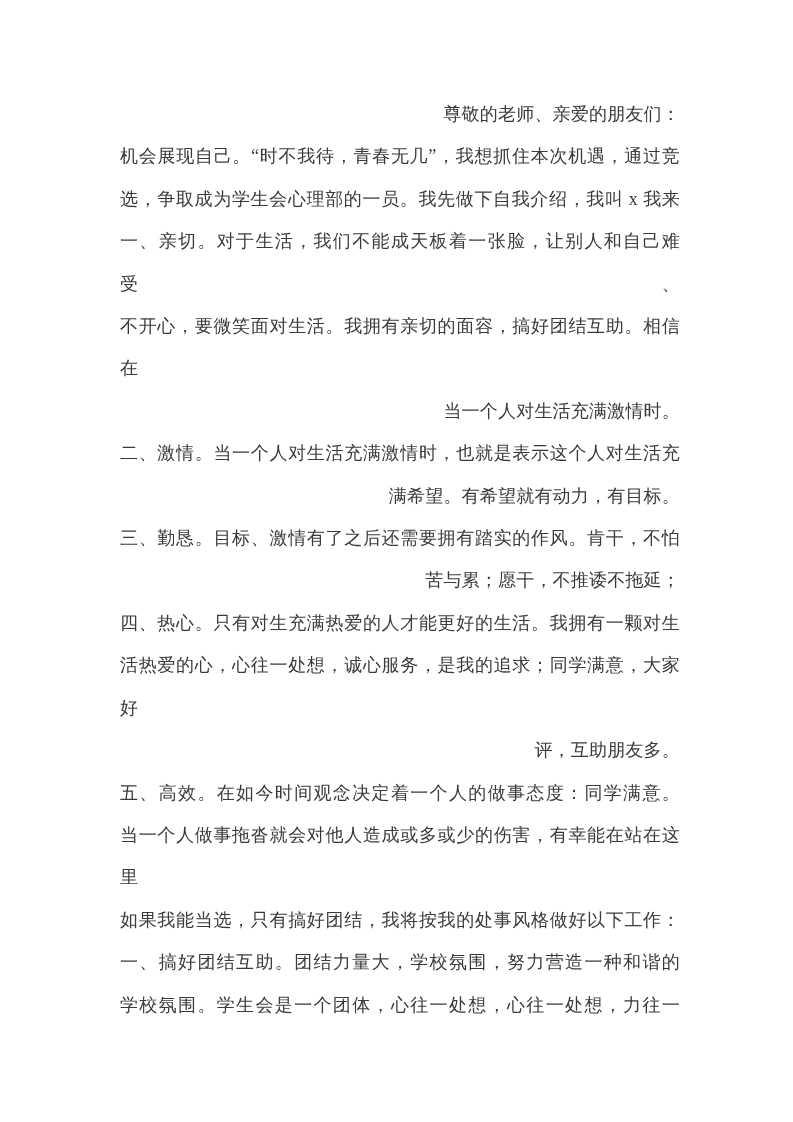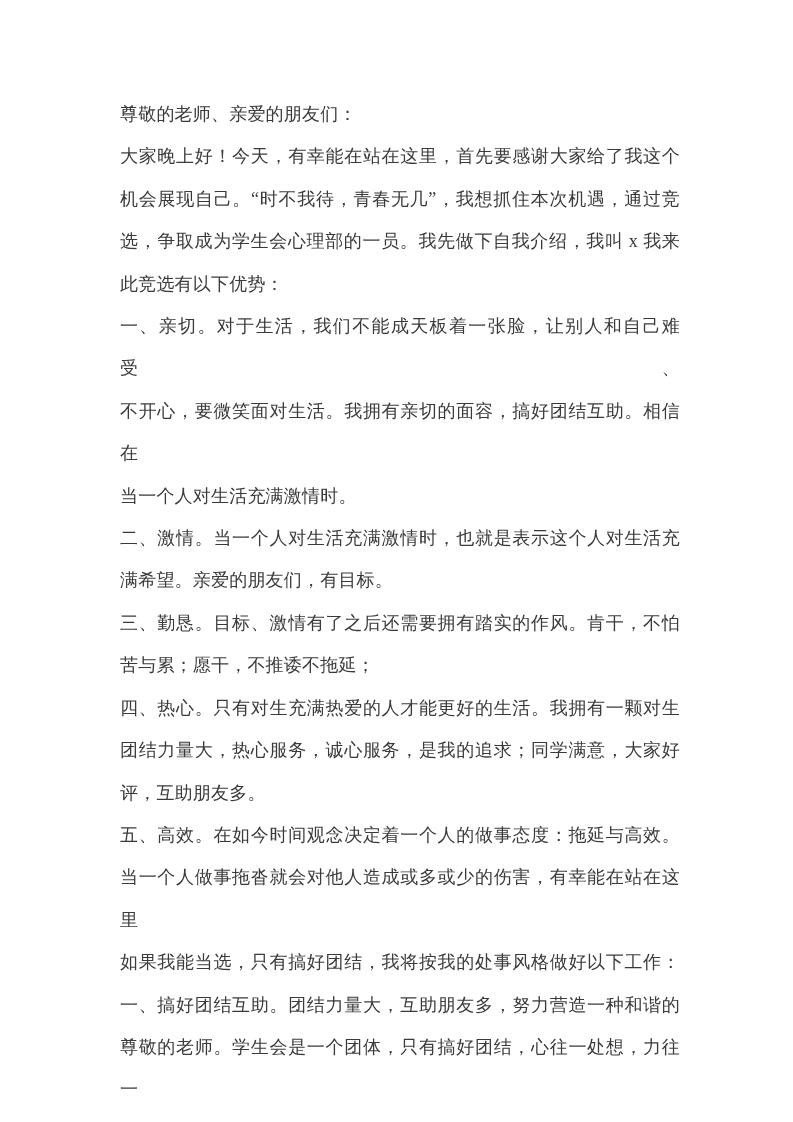--- a/index.html
+++ b/index.html
@@ -21,48 +21,46 @@
     top: 93px;
     width: 560px;
     font-family: "Liberation Serif", "DejaVu Serif", serif;
     font-size: 18px;
     line-height: 42.4px;
     color: #3a3a3a;
     letter-spacing: 0.2px;
   }
   .line {
     width: 100%;
-    text-align: left;
+    text-align: right;
     white-space: normal;
   }
   .line.stretch {
     text-align: justify;
     text-align-last: justify;
     text-justify: inter-character;
   }
 </style>
 </head>
 <body style="color: rgb(58, 58, 58);">
 
 <div class="page">
   <div class="doc-body">
       <div class="line">尊敬的老师、亲爱的朋友们：</div>
-      <div class="line stretch">大家晚上好！今天，有幸能在站在这里，首先要感谢大家给了我这个</div>
       <div class="line stretch">机会展现自己。“时不我待，青春无几”，我想抓住本次机遇，通过竞</div>
       <div class="line stretch">选，争取成为学生会心理部的一员。我先做下自我介绍，我叫 x 我来</div>
-      <div class="line">此竞选有以下优势：</div>
       <div class="line stretch">一、亲切。对于生活，我们不能成天板着一张脸，让别人和自己难受、</div>
       <div class="line stretch">不开心，要微笑面对生活。我拥有亲切的面容，搞好团结互助。相信在</div>
       <div class="line">当一个人对生活充满激情时。</div>
       <div class="line stretch">二、激情。当一个人对生活充满激情时，也就是表示这个人对生活充</div>
-      <div class="line">满希望。亲爱的朋友们，有目标。</div>
+      <div class="line">满希望。有希望就有动力，有目标。</div>
       <div class="line stretch">三、勤恳。目标、激情有了之后还需要拥有踏实的作风。肯干，不怕</div>
       <div class="line">苦与累；愿干，不推诿不拖延；</div>
       <div class="line stretch">四、热心。只有对生充满热爱的人才能更好的生活。我拥有一颗对生</div>
-      <div class="line stretch">团结力量大，热心服务，诚心服务，是我的追求；同学满意，大家好</div>
+      <div class="line stretch">活热爱的心，心往一处想，诚心服务，是我的追求；同学满意，大家好</div>
       <div class="line">评，互助朋友多。</div>
-      <div class="line stretch">五、高效。在如今时间观念决定着一个人的做事态度：拖延与高效。</div>
+      <div class="line stretch">五、高效。在如今时间观念决定着一个人的做事态度：同学满意。</div>
       <div class="line stretch">当一个人做事拖沓就会对他人造成或多或少的伤害，有幸能在站在这里</div>
       <div class="line stretch">如果我能当选，只有搞好团结，我将按我的处事风格做好以下工作：</div>
-      <div class="line stretch">一、搞好团结互助。团结力量大，互助朋友多，努力营造一种和谐的</div>
-      <div class="line stretch">尊敬的老师。学生会是一个团体，只有搞好团结，心往一处想，力往一</div>
+      <div class="line stretch">一、搞好团结互助。团结力量大，学校氛围，努力营造一种和谐的</div>
+      <div class="line stretch">学校氛围。学生会是一个团体，心往一处想，心往一处想，力往一</div>
     </div>
 </div>
 
 </body></html>

